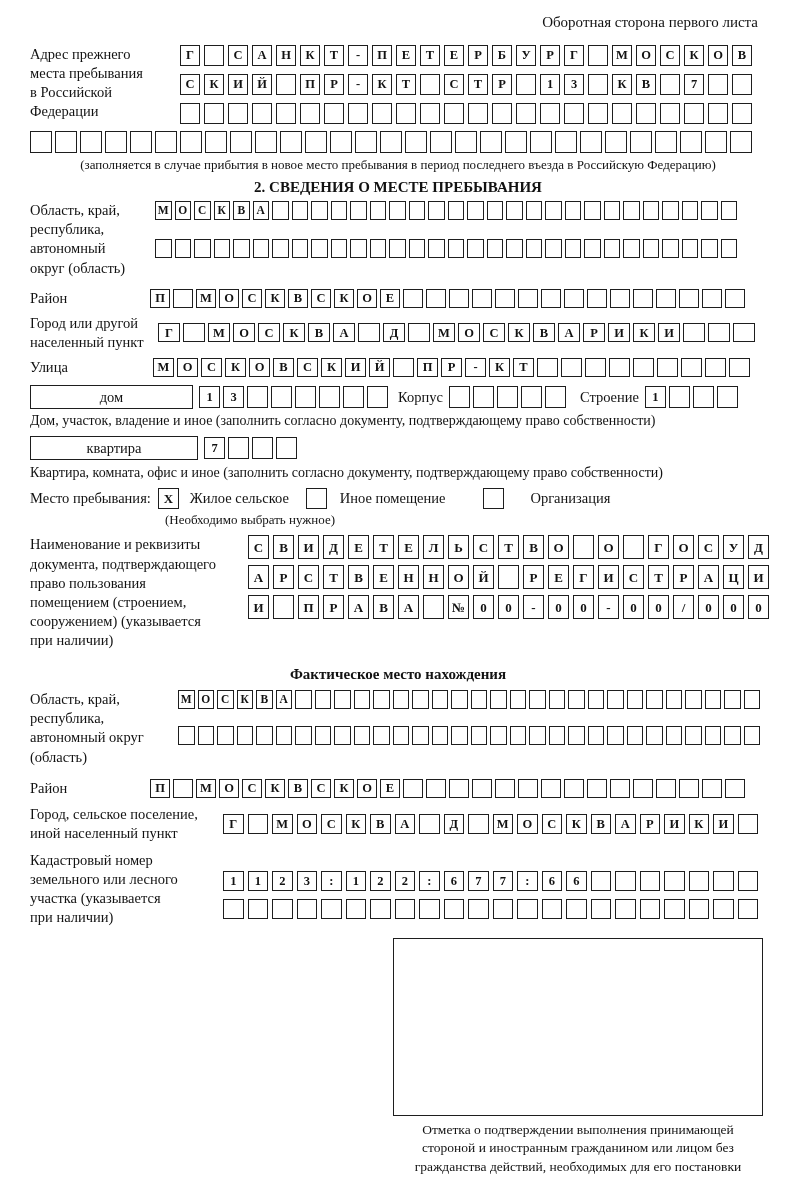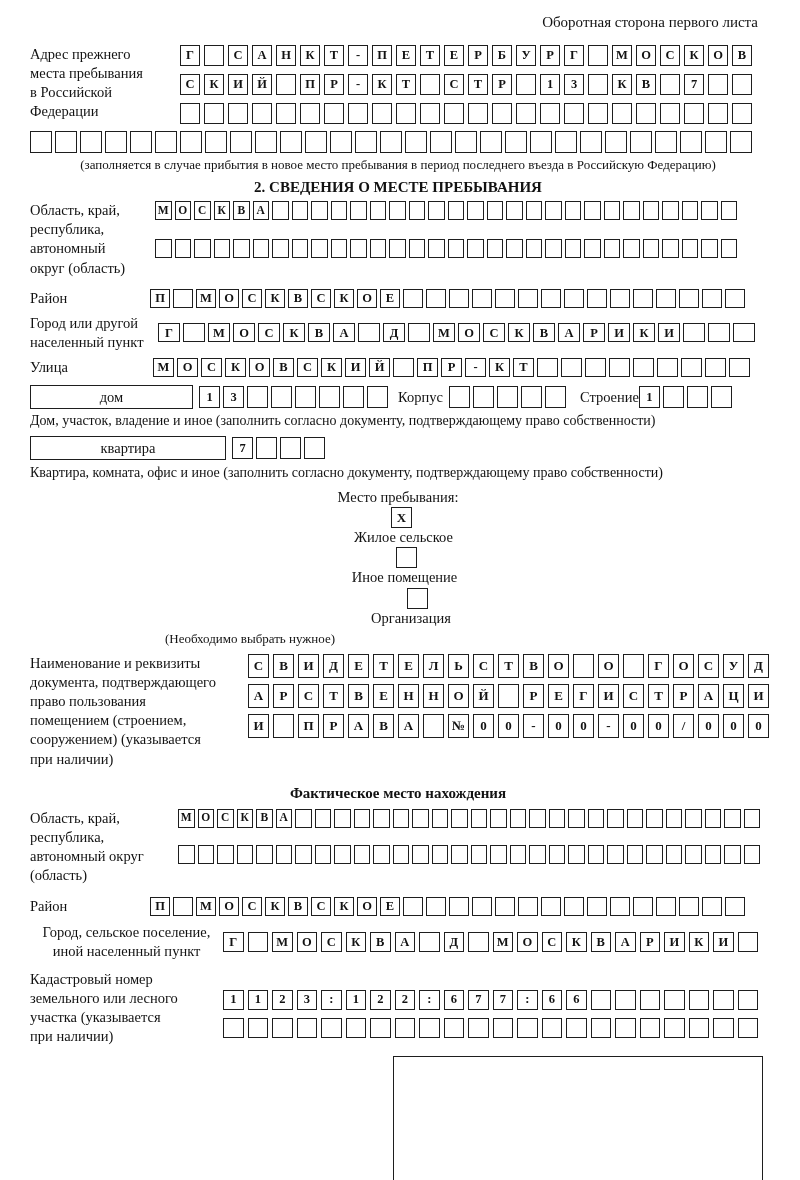--- a/index.html
+++ b/index.html
@@ -361,42 +361,42 @@
         <div class="cell"></div>
       </div>
     <div class="lbl" style="margin-left:10px; margin-right:6px;">Корпус</div>
     <div class="cellrow rsm">
         <div class="cell"></div>
         <div class="cell"></div>
         <div class="cell"></div>
         <div class="cell"></div>
         <div class="cell"></div>
       </div>
-    <div class="lbl" style="margin-left:14px; ">Строение</div>
+    <div class="lbl" style="margin-left:14px; margin-right:6px;">Строение</div>
     <div class="cellrow rsm">
         <div class="cell">1</div>
         <div class="cell"></div>
         <div class="cell"></div>
         <div class="cell"></div>
       </div>
   </div>
   <div class="caption" style="margin-top:4px;">Дом, участок, владение и иное (заполнить согласно документу, подтверждающему право собственности)</div>
 
   <div class="frow" style="margin-top:7px; align-items:center;">
-    <div class="widebox" style="width:196px;">квартира</div>
+    <div class="widebox" style="width:168px;">квартира</div>
     <div class="cellrow rsm" style="margin-left:6px;">
         <div class="cell">7</div>
         <div class="cell"></div>
         <div class="cell"></div>
         <div class="cell"></div>
       </div>
   </div>
   <div class="caption" style="margin-top:5px;">Квартира, комната, офис и иное (заполнить согласно документу, подтверждающему право собственности)</div>
 
-  <div class="frow" style="margin-top:7px; align-items:center;flex-direction:column;">
+  <div class="frow" style="margin-top:7px; align-items:center;">
     <div class="lbl">Место пребывания:</div>
     <div class="chk" style="margin-left:7px;">X</div>
     <div class="lbl" style="margin-left:11px;">Жилое сельское</div>
     <div class="chk" style="margin-left:17px;"></div>
     <div class="lbl" style="margin-left:13px;">Иное помещение</div>
     <div class="chk" style="margin-left:38px;"></div>
     <div class="lbl" style="margin-left:26px;">Организация</div>
   </div>
   <div class="note-c" style="width:440px; margin-top:2px;">(Необходимо выбрать нужное)</div>
 
@@ -581,21 +581,21 @@
         <div class="cell"></div>
         <div class="cell"></div>
         <div class="cell"></div>
         <div class="cell"></div>
         <div class="cell"></div>
         <div class="cell"></div>
       </div>
   </div>
 
   <div class="frow" style="margin-top:7px; align-items:center;">
-    <div class="lbl" style="width:193px;text-align:center;">Город, сельское поселение,
+    <div class="lbl" style="width:193px;">Город, сельское поселение,
 иной населенный пункт</div>
     <div class="cellrow rk">
         <div class="cell">Г</div>
         <div class="cell"></div>
         <div class="cell">М</div>
         <div class="cell">О</div>
         <div class="cell">С</div>
         <div class="cell">К</div>
         <div class="cell">В</div>
         <div class="cell">А</div>

